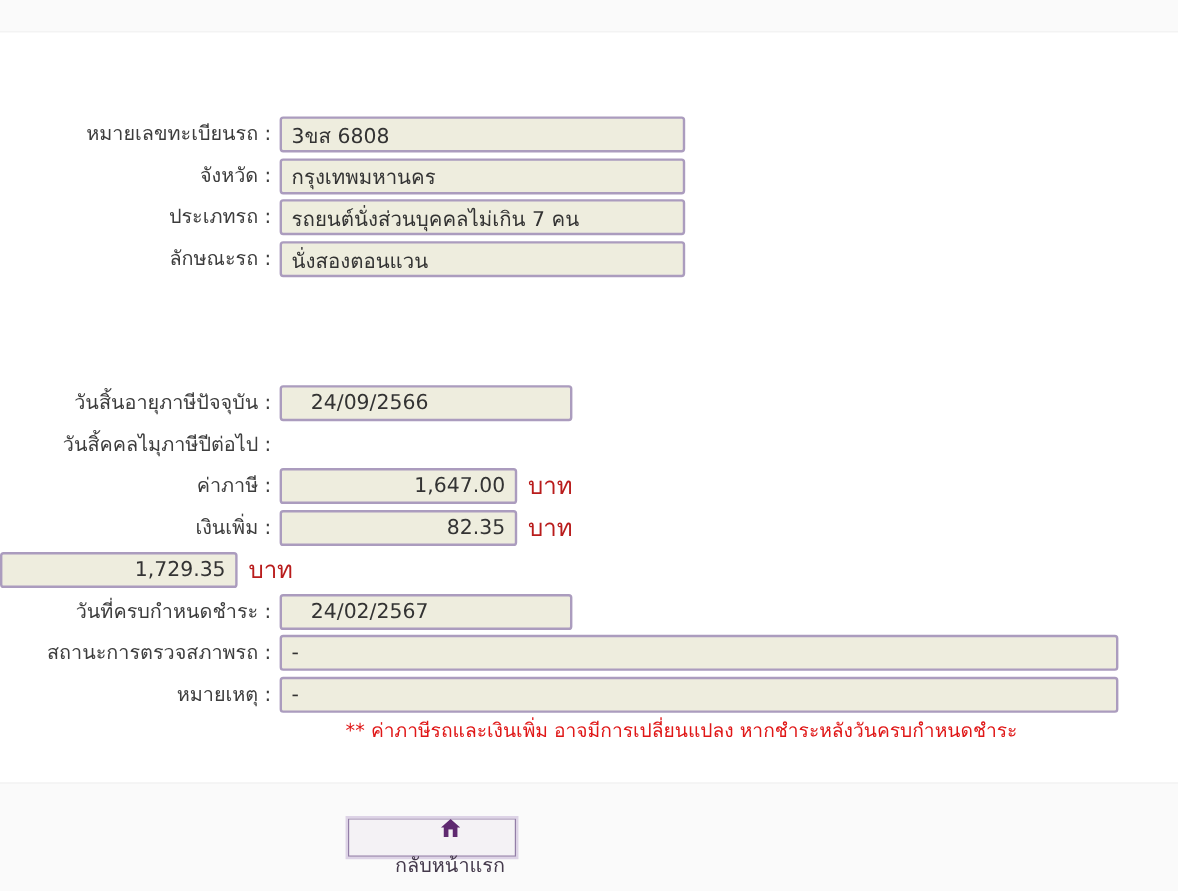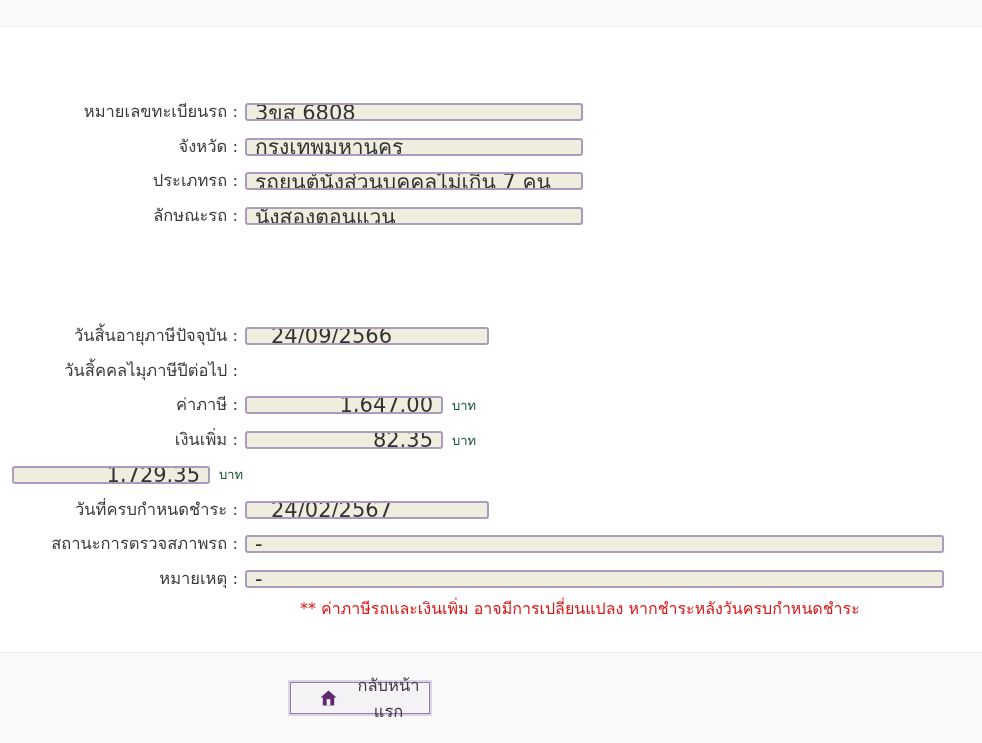--- a/index.html
+++ b/index.html
@@ -4,48 +4,48 @@
 <style>
   * { margin:0; padding:0; box-sizing:border-box; }
   html,body { width:982px; height:743px; background:#ffffff;
     font-family:"DejaVu Sans","Liberation Sans",sans-serif; }
   .page { position:relative; width:982px; height:743px; background:#ffffff; overflow:hidden; }
 
   .topband { position:absolute; top:0; left:0; width:982px; height:27px;
     background:#fafafa; border-bottom:1px solid #f2f2f2; }
 
   .content { position:absolute; top:27px; left:0; width:982px; }
-  .form { padding-top:70px;margin-left:12px; }
+  .form { padding-top:70px; }
 
   .row { display:flex; align-items:center; height:30px; margin-bottom:4.7px; }
   .label { width:233px; padding-right:7px; text-align:right;
     font-size:16.5px; color:#3d3d3d; line-height:30px; white-space:nowrap; }
-  .field { height:18px; background:#eeedde; border:2px solid #ab9cbe; border-radius:3px;
-    font-size:21px; color:#333333; padding:0 8px; outline:none;
+  .field { height:30px; background:#eeedde; border:2px solid #ab9cbe; border-radius:3px;
+    font-size:17px; color:#333333; padding:0 8px; outline:none;
     font-family:"DejaVu Sans","Liberation Sans",sans-serif; }
   .field.num { text-align:right; }
   .w-lg { width:338px; }
   .w-md { width:244px;padding-left:24px; }
   .w-sm { width:198px; }
   .w-xl { width:699px; }
-  .unit { margin-left:9px; font-size:13px; color:#14532d; }
+  .unit { margin-left:9px; font-size:20px; color:#b91c1c; }
 
   .sec2 { margin-top:90px; }
 
   .note { margin-top:3px; margin-left:288px; font-size:16px; line-height:20px;
     color:#e01717; }
 
   .footer { position:absolute; top:652px; left:0; width:982px; height:91px;
     background:#fafafa; border-top:1px solid #f0f0f0; }
   .home-btn { margin:27px 0 0 288px; width:144px; height:36px;
     background:#f4f2f5; border:2px solid #ddd3e6;
     box-shadow: inset 0 0 0 1px #937ea7;
     display:flex; align-items:center; padding-left:30px; gap:10px;
     font-size:16.5px; color:#44394b; cursor:pointer;
-    font-family:"DejaVu Sans","Liberation Sans",sans-serif; }
+    font-family:"DejaVu Sans","Liberation Sans",sans-serif;flex-direction:column; }
   .home-ico { width:17px; height:16px; display:inline-block; flex:0 0 auto; }
 </style>
 </head>
 <body>
 
 <div class="page">
   <div class="topband"></div>
 
   <div class="content">
     <div class="form">

